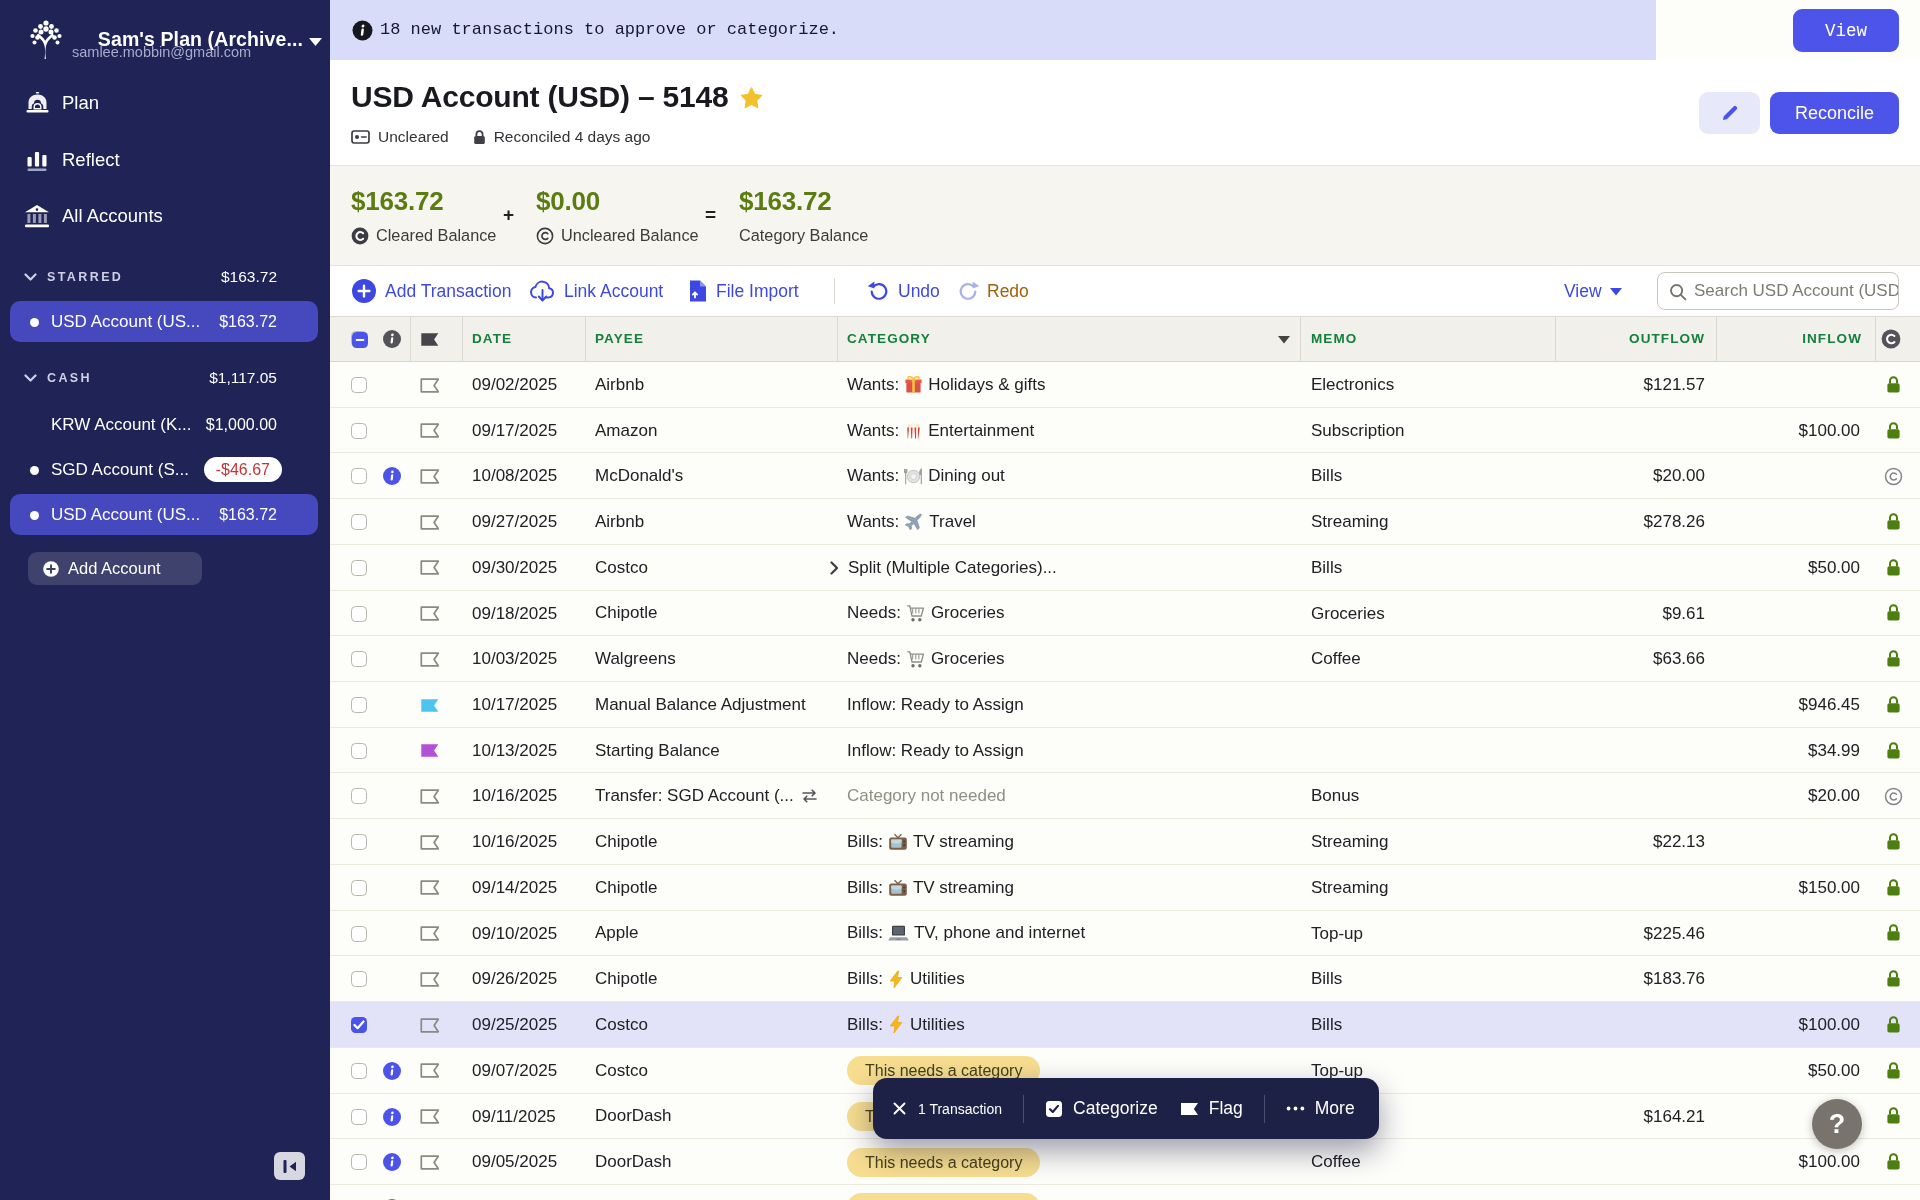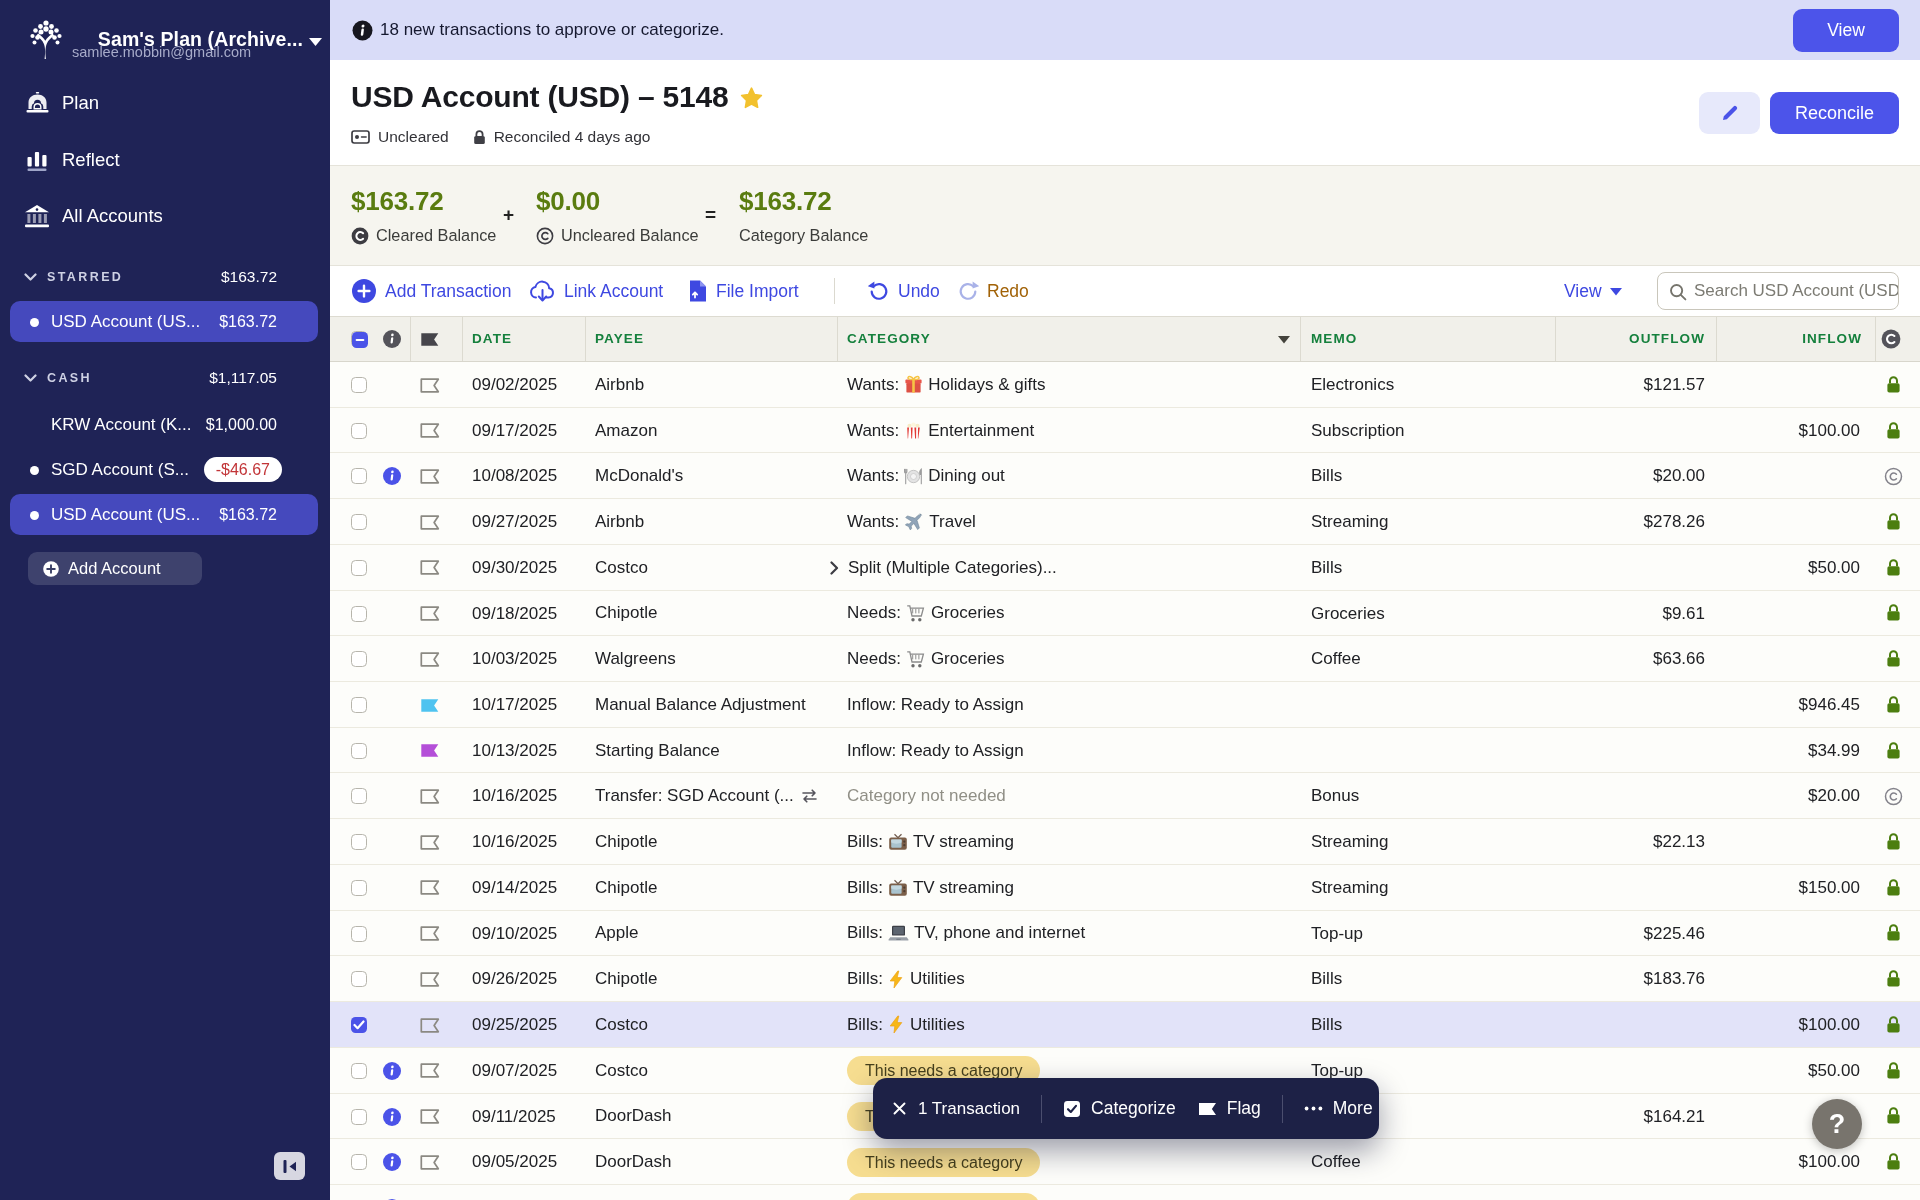--- a/index.html
+++ b/index.html
@@ -28,21 +28,21 @@
   .acct-row .acct-amt { position:absolute; right:41px; top:0; line-height:41px; color:#fff; font-size:16px; }
   .acct-row .acct-amt-pill { position:absolute; right:36px; top:8px; height:25px; line-height:25px; border-radius:13px; background:#fff; color:#c23538; font-size:16px; font-weight:500; padding:0 12px; }
   #add-account-btn { position:absolute; left:28px; top:552px; width:174px; height:33px; border-radius:9px; background:rgba(255,255,255,.14); display:flex; align-items:center; cursor:pointer; }
   #add-account-btn .aa-icon { margin-left:14px; }
   #add-account-btn .aa-label { margin-left:8px; color:#fff; font-size:16.5px; }
   #collapse-btn { position:absolute; left:274px; top:1152px; width:31px; height:28px; background:#d7d7e1; border-radius:6px; display:flex; align-items:center; justify-content:center; cursor:pointer; }
 
   
   #main { position:absolute; left:330px; top:0; width:1590px; height:1200px; background:#fdfdfa; }
 
-  #banner { position:absolute; left:0; top:0; width:1590px; height:60px; background:#d9dcf8; }
+  #banner { position:absolute; left:0; top:0; width:1326px; height:60px; background:#d9dcf8;font-family:Liberation Mono, monospace; }
   #banner-icon { position:absolute; left:22px; top:20px; }
   #banner-text { position:absolute; left:50px; top:0; line-height:60px; font-size:17px; color:#15182f; }
   #banner-view-btn { position:absolute; left:1463px; top:9px; width:106px; height:43px; border-radius:9px; background:#4c54ea; color:#fff; font-size:17.5px; display:flex; align-items:center; justify-content:center; cursor:pointer; }
 
   #acct-header { position:absolute; left:0; top:60px; width:1590px; height:106px; background:#fff; border-bottom:1px solid #e5e3da; }
   #acct-title-row { position:absolute; left:21px; top:20px; display:flex; align-items:center; }
   #acct-title { font-size:30px; font-weight:700; color:#191a1f; letter-spacing:-.2px; }
   #acct-star { margin-left:11px; margin-top:2px; }
   #acct-meta { position:absolute; left:21px; top:68px; display:flex; align-items:center; font-size:15.5px; color:#323237; }
   #edit-btn { position:absolute; left:1369px; top:32px; width:61px; height:42px; border-radius:9px; background:#e7e9fb; display:flex; align-items:center; justify-content:center; cursor:pointer; }
@@ -92,21 +92,21 @@
   .cat-pill { position:absolute; left:517px; top:8.5px; height:29px; line-height:29px; border-radius:15px; background:#f6dd90; color:#46401c; font-size:16px; font-weight:500; padding:0 18px; }
   .c-memo { left:981px; max-width:240px; overflow:hidden; }
   .c-out { left:1175px; width:200px; text-align:right; }
   .c-in { left:1330px; width:200px; text-align:right; }
   .c-clr { position:absolute; left:1545px; top:0; width:36px; height:45.72px; display:flex; align-items:center; justify-content:center; }
 
   #selection-bar { position:absolute; left:543px; top:1078px; width:506px; height:61px; border-radius:14px; background:#1d2146; box-shadow:0 12px 30px rgba(12,14,48,.4); display:flex; align-items:center; color:#fff; z-index:8; }
   #selection-bar .sb-item { display:flex; align-items:center; font-size:17.5px; cursor:pointer; }
   #selection-bar .sb-div { width:1px; height:28px; background:#4b4e6e; margin:0 21px; }
   #sb-close { margin-left:19px; cursor:pointer; display:flex; }
-  #sb-count { margin-left:11px; font-size:17px; }
+  #sb-count { margin-left:11px; font-size:14px; }
   #help-btn { position:absolute; left:1482px; top:1099px; width:50px; height:50px; border-radius:50%; background:#78746d; color:#fff; font-size:27px; font-weight:700; display:flex; align-items:center; justify-content:center; cursor:pointer; z-index:9; box-shadow:0 2px 10px rgba(0,0,0,.25); }
 </style>
 </head>
 <body>
 
 <div id="sidebar">
   <div id="logo">
       <svg width="36" height="42" viewBox="0 0 36 42">
         <g fill="#fff">
     <circle cx="18" cy="5" r="2.6"></circle>

